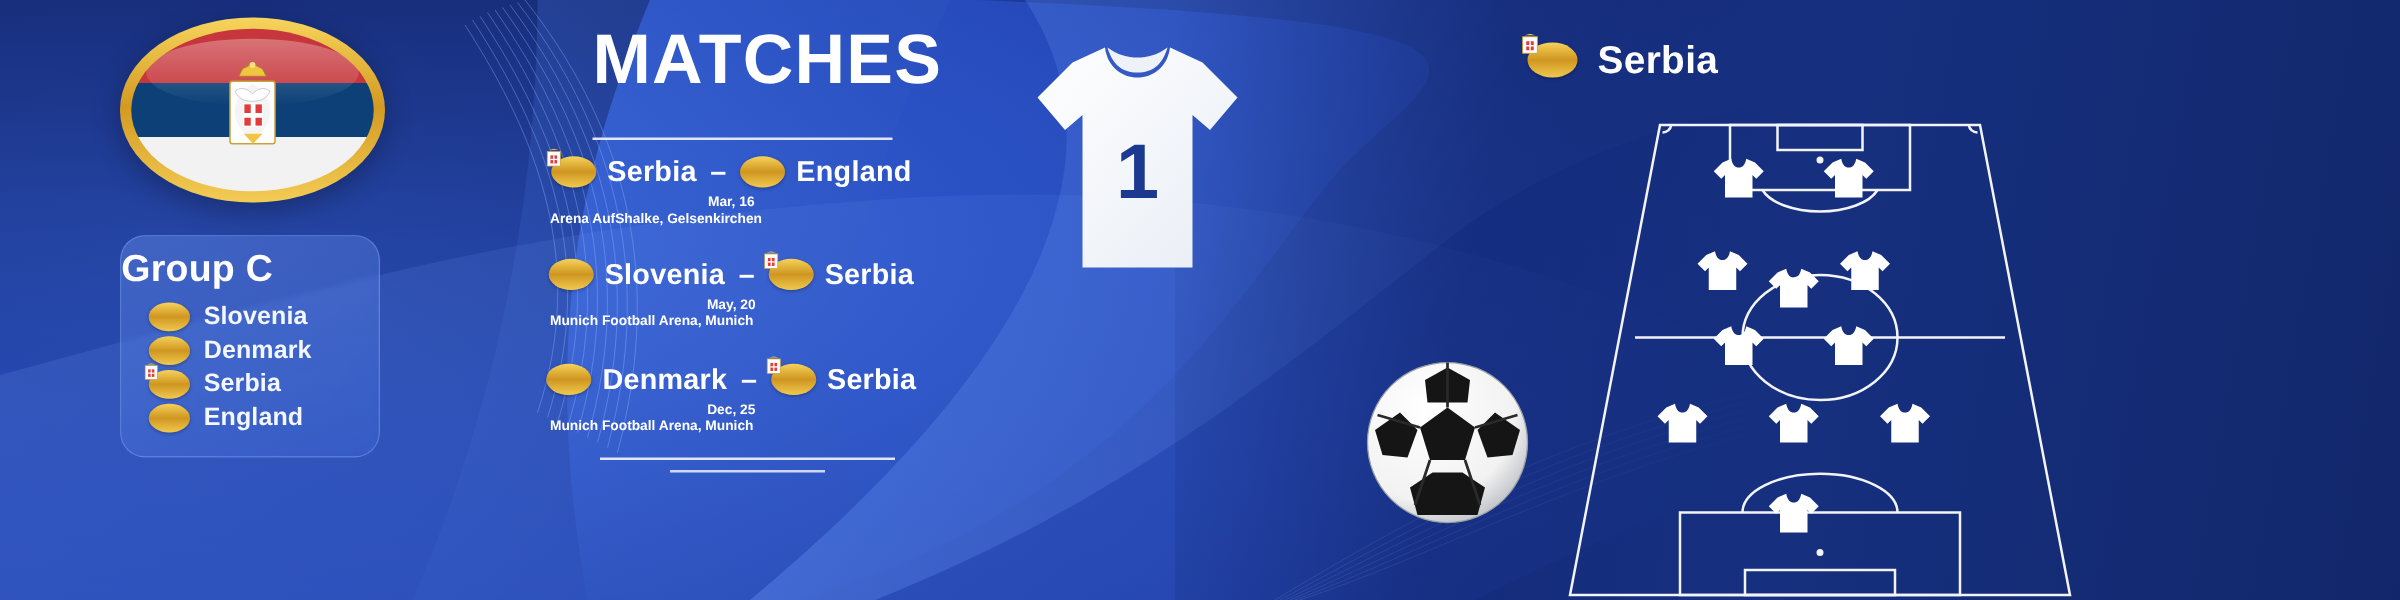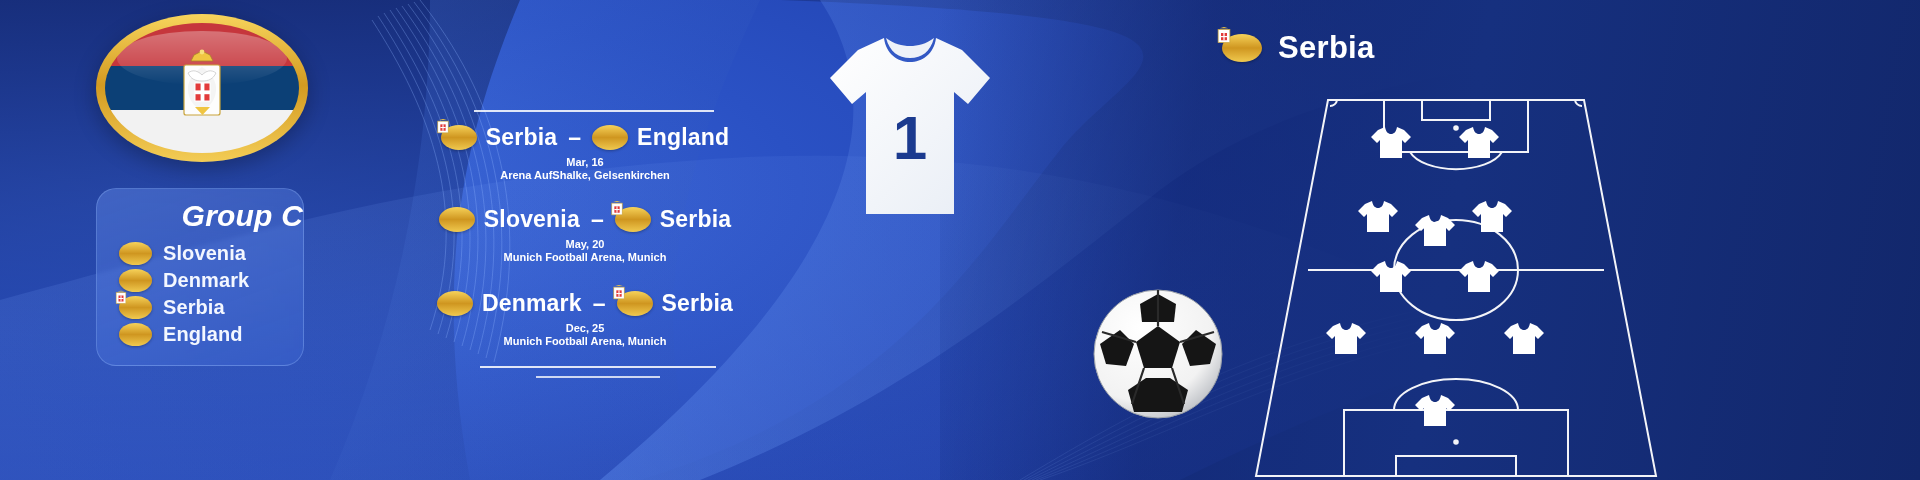--- a/index.html
+++ b/index.html
@@ -48,22 +48,22 @@
   
   .group-panel {
     position:absolute; left:96px; top:188px; width:208px; height:178px;
     border-radius:20px;
     background:linear-gradient(160deg, rgba(120,160,255,.34) 0%, rgba(70,115,225,.26) 100%);
     border:1px solid rgba(160,195,255,.30);
     backdrop-filter:blur(2px);
     padding:10px 0 0 0;
   }
   .group-title {
-    text-align:right; color:#ffffff; font-size:30px; font-weight:bold;
-    letter-spacing:.2px; margin-bottom:7px;font-style:italic;
+    text-align:left; color:#ffffff; font-size:30px; font-weight:bold;
+    letter-spacing:.2px; margin-bottom:7px;
   }
   .group-list { padding-left:22px; }
   .group-row { display:flex; align-items:center; gap:11px; height:27px; }
   .group-row .gname {
     color:#f3f7ff; font-size:20px; font-weight:bold; letter-spacing:.1px;
   }
 
   
   .flag {
     position:relative; border-radius:50%; flex:none;
@@ -106,21 +106,21 @@
   }
   .match .tname {
     color:#ffffff; font-size:23px; font-weight:bold; letter-spacing:.2px;
   }
   .match .dash { color:#ffffff; font-size:23px; font-weight:bold; padding:0 2px; }
   .match .date {
     text-align:center; color:#ffffff; font-size:11px; font-weight:bold;
     margin-top:5px;
   }
   .match .venue {
-    text-align:center; color:#ffffff; font-size:11px; font-weight:bold;
+    color:#ffffff; font-size:11px; font-weight:bold;
     margin-top:1px;
   }
 
   
   .jersey { position:absolute; left:822px; top:24px; width:176px; height:200px; }
   .jersey .num {
     position:absolute; left:0; right:0; top:78px; text-align:center;
     color:#1b3a8f; font-size:62px; font-weight:bold;
   }
 
@@ -265,20 +265,21 @@
             <span class="eng-v"></span><span class="eng-h"></span>
             <span class="gloss"></span>
           </span>
         </span>
         <span class="gname">England</span>
       </div>
 
     </div>
   </div>
 
+  <div class="matches-title">MATCHES</div>
 
   <div class="rule" style="left:474px; top:110px; width:240px;"></div>
 
   <div class="match" style="left:440px; top:124px;">
     <div class="row">
       <span class="flag f-md">
         <span class="ff fl-serbia">
           <svg class="srb-arms" width="12" height="16" viewBox="0 0 11 15">
             <rect x="0.6" y="2" width="9.8" height="11" fill="#fff" stroke="#c9a33a" stroke-width="0.6"></rect>
             <rect x="3" y="5" width="5" height="6" fill="#e23b3b"></rect>

